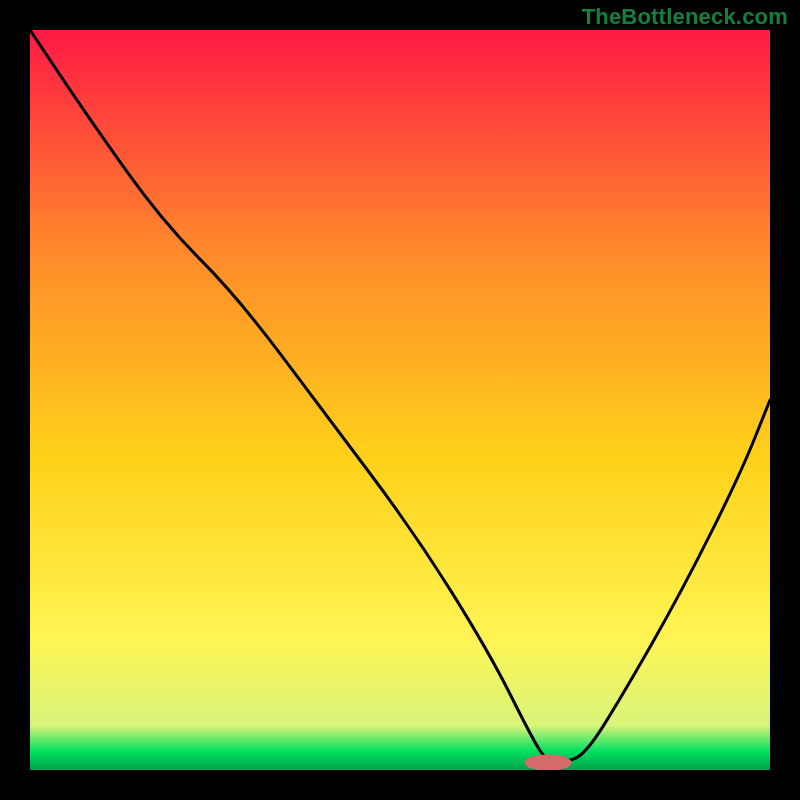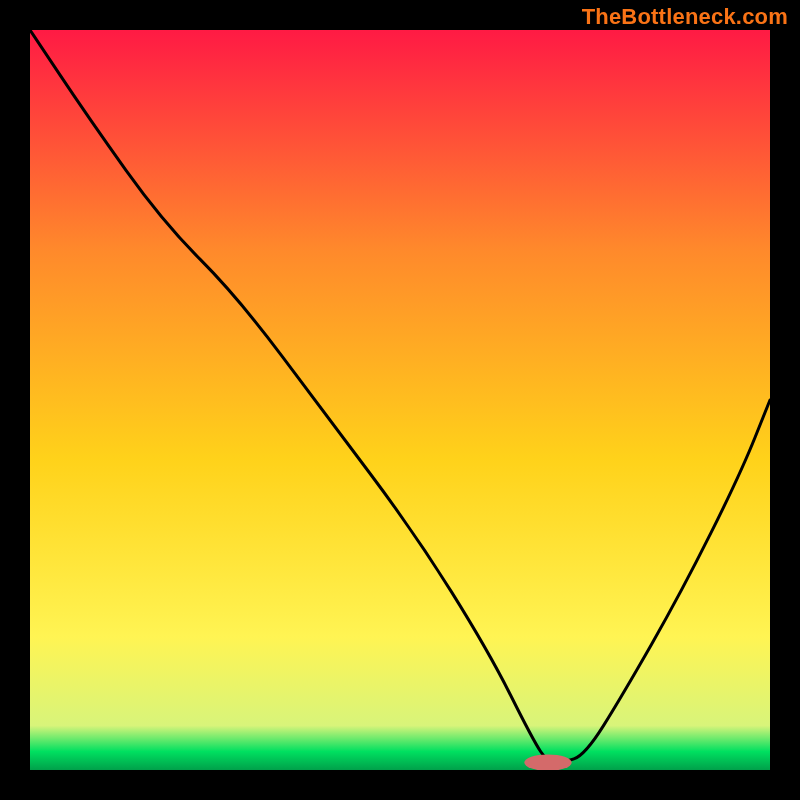--- a/index.html
+++ b/index.html
@@ -15,21 +15,21 @@
     width: 800px;
     height: 800px;
   }
   .watermark {
     position: absolute;
     top: 4px;
     right: 12px;
     font-family: Arial, Helvetica, sans-serif;
     font-size: 22px;
     font-weight: 600;
-    color: #f97316;
+    color: #15803d;
     letter-spacing: 0.2px;
     user-select: none;
   }
   svg.plot {
     position: absolute;
     inset: 0;
     width: 800px;
     height: 800px;
   }
   .curve {

